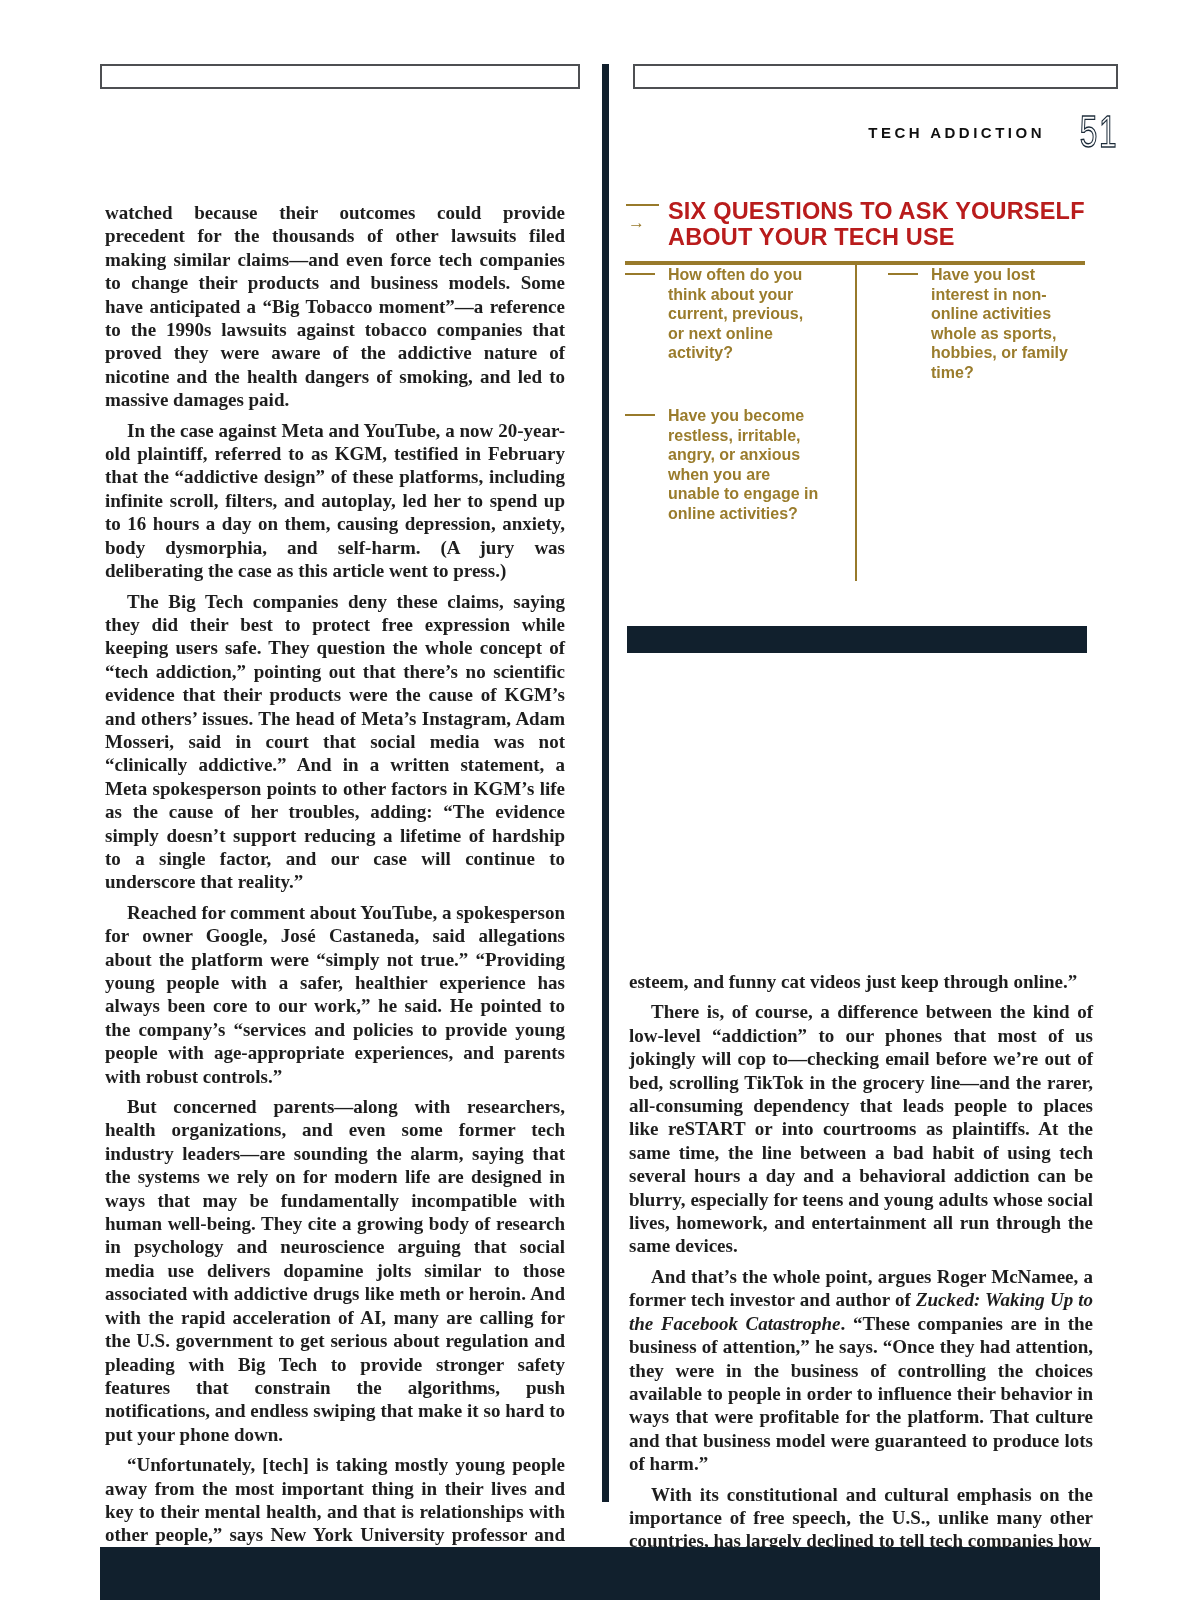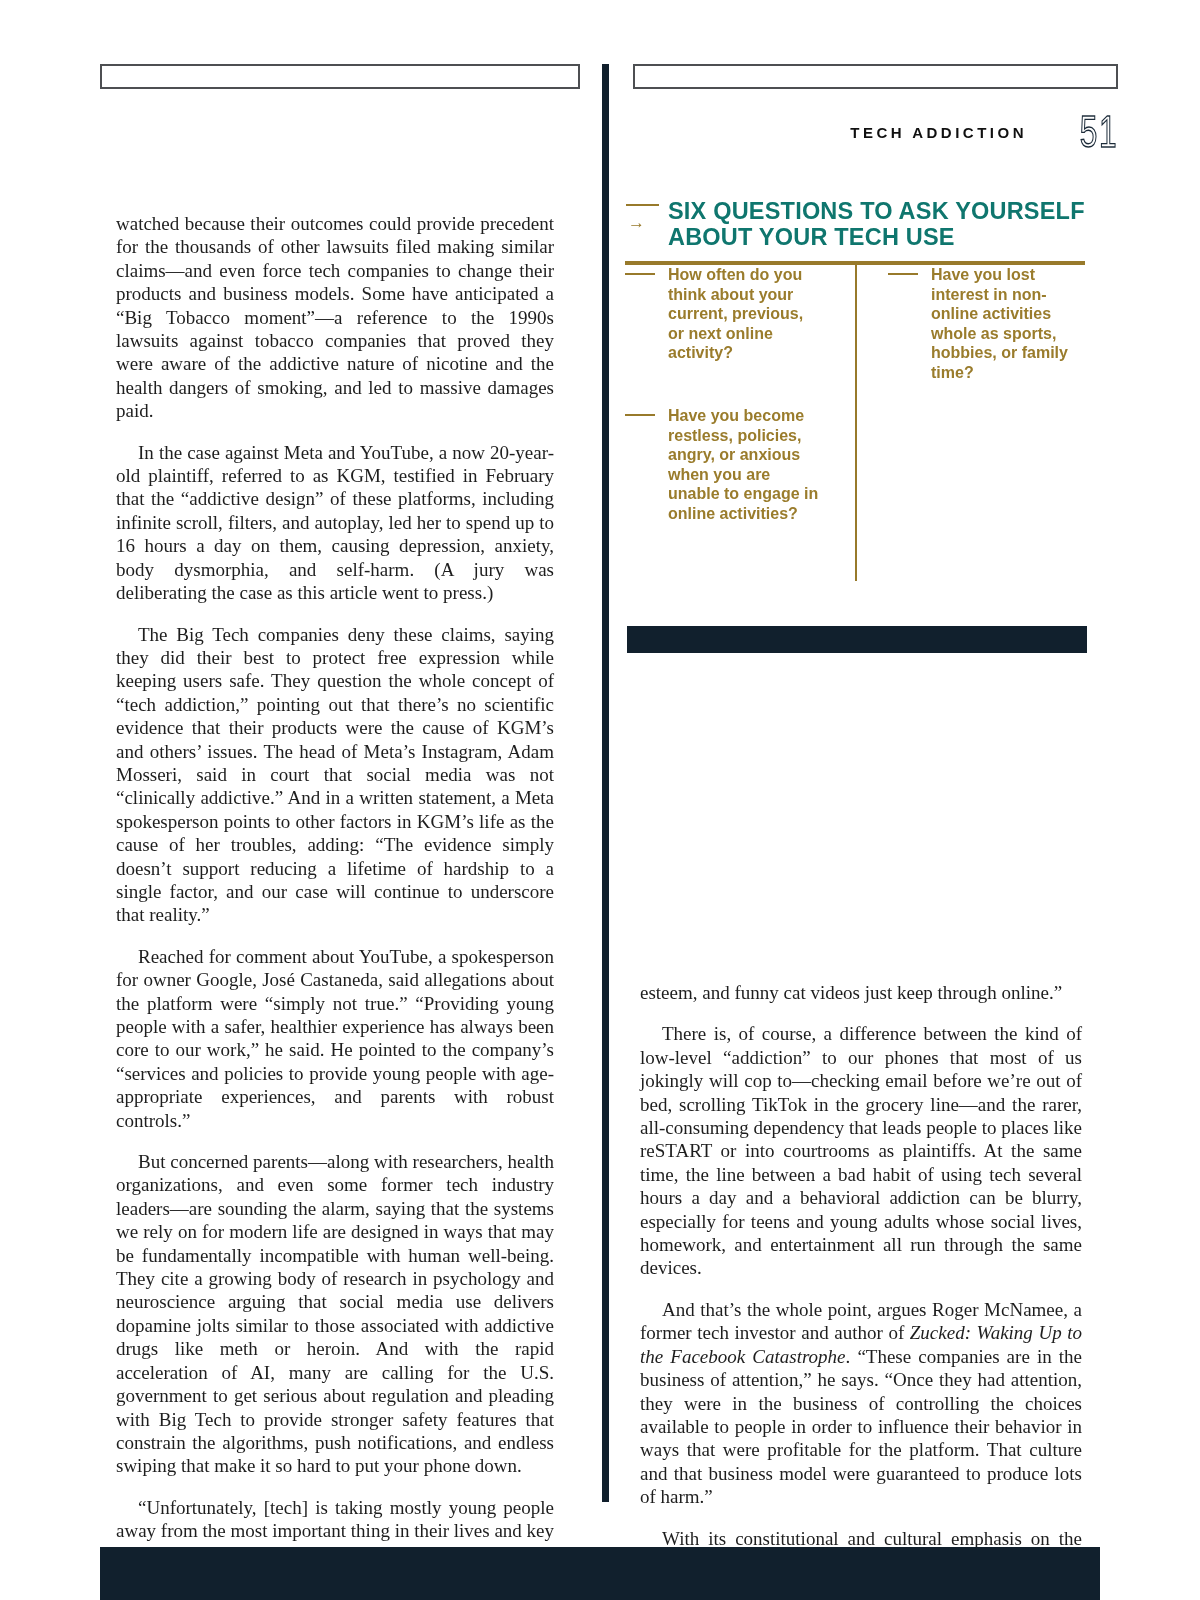--- a/index.html
+++ b/index.html
@@ -8,39 +8,39 @@
 
   
   .topbox{position:absolute;top:64px;height:25px;border:2px solid #4d4f52;box-sizing:border-box;background:#fff;}
   .topbox.left{left:100px;width:480px;}
   .topbox.right{left:633px;width:485px;}
 
   
   .col-divider{position:absolute;left:602px;top:64px;width:7px;height:1438px;background:#101f2c;}
 
   
-  .header{position:absolute;left:633px;top:110px;width:485px;display:flex;justify-content:flex-end;align-items:center;gap:38px;}
+  .header{position:absolute;left:633px;top:110px;width:485px;display:flex;justify-content:flex-end;align-items:center;gap:20px;}
   .section-label{font-family:"Liberation Sans",sans-serif;font-weight:bold;font-size:15px;letter-spacing:3.5px;color:#101010;}
   .page-number{font-family:"Liberation Sans",sans-serif;font-size:44px;line-height:1;color:#ffffff;
                -webkit-text-stroke:1.4px #1c2b39;letter-spacing:2px;display:inline-block;
                transform:scaleX(0.72);transform-origin:right center;}
 
   
   .leftcol{position:absolute;left:98px;top:194px;width:474px;}
   .rightcol{position:absolute;left:622px;top:963px;width:478px;}
-  p.body{margin:18px;font-size:19px;line-height:23.4px;color:#1e1e1e;text-align:justify;}
+  p.body{margin:7px;font-size:19px;line-height:23.4px;color:#1e1e1e;text-align:justify;font-weight:bold;}
   p.body.indent{text-indent:22px;}
   p.body em{font-style:italic;}
 
   
   .sidebar{position:absolute;left:625px;top:198px;width:462px;font-family:"Liberation Sans",sans-serif;}
   .kicker{position:absolute;left:1px;top:6px;width:36px;}
   .kicker-line{display:block;width:33px;border-top:2px solid #987a2b;margin-bottom:8px;}
   .arrow{color:#987a2b;font-size:17px;line-height:1;display:block;margin-left:2px;}
-  .sidebar-title{margin:0 0 0 43px;font-size:23.5px;line-height:26px;font-weight:bold;color:#0f766e;
+  .sidebar-title{margin:0 0 0 43px;font-size:23.5px;line-height:26px;font-weight:bold;color:#b91c1c;
                  letter-spacing:0.2px;text-transform:uppercase;}
   .title-rule{margin-top:11px;height:4px;background:#987a2b;width:460px;}
   .intro{margin:17px 0 0 0;font-size:15px;line-height:20.5px;color:#3b3b3b;letter-spacing:0.1px;
          max-width:450px;color:#383838;}
 
   .qgrid{position:relative;display:grid;grid-template-columns:263px 199px;
          grid-template-rows:141px 175px auto;}
   .qrule{position:absolute;left:230px;top:0;width:2px;height:100%;background:#987a2b;}
   .question{display:flex;align-items:flex-start;}
   .qdash{flex:none;width:30px;border-top:2px solid #987a2b;margin-top:8px;margin-right:13px;}
@@ -90,21 +90,21 @@
         <span class="qdash"></span>
         <p>How often do you think about your current, previous, or next online activity?</p>
       </div>
       <div class="question">
         <span class="qdash"></span>
         <p>Have you lost interest in non-online activities whole as sports, hobbies, or family time?</p>
       </div>
 
       <div class="question">
         <span class="qdash"></span>
-        <p>Have you become restless, policies, angry, or anxious when you are unable to engage in online activities?</p>
+        <p>Have you become restless, irritable, angry, or anxious when you are unable to engage in online activities?</p>
       </div>
 
     </div>
 
     <div class="navy-bar"></div>
   </aside>
 
   <div class="rightcol">
     <p class="body">esteem, and funny cat videos just keep through online.”</p>
     <p class="body indent">There is, of course, a difference between the kind of low-level “addiction” to our phones that most of us jokingly will cop to—checking email before we’re out of bed, scrolling TikTok in the grocery line—and the rarer, all-consuming dependency that leads people to places like reSTART or into courtrooms as plaintiffs. At the same time, the line between a bad habit of using tech several hours a day and a behavioral addiction can be blurry, especially for teens and young adults whose social lives, homework, and entertainment all run through the same devices.</p>

